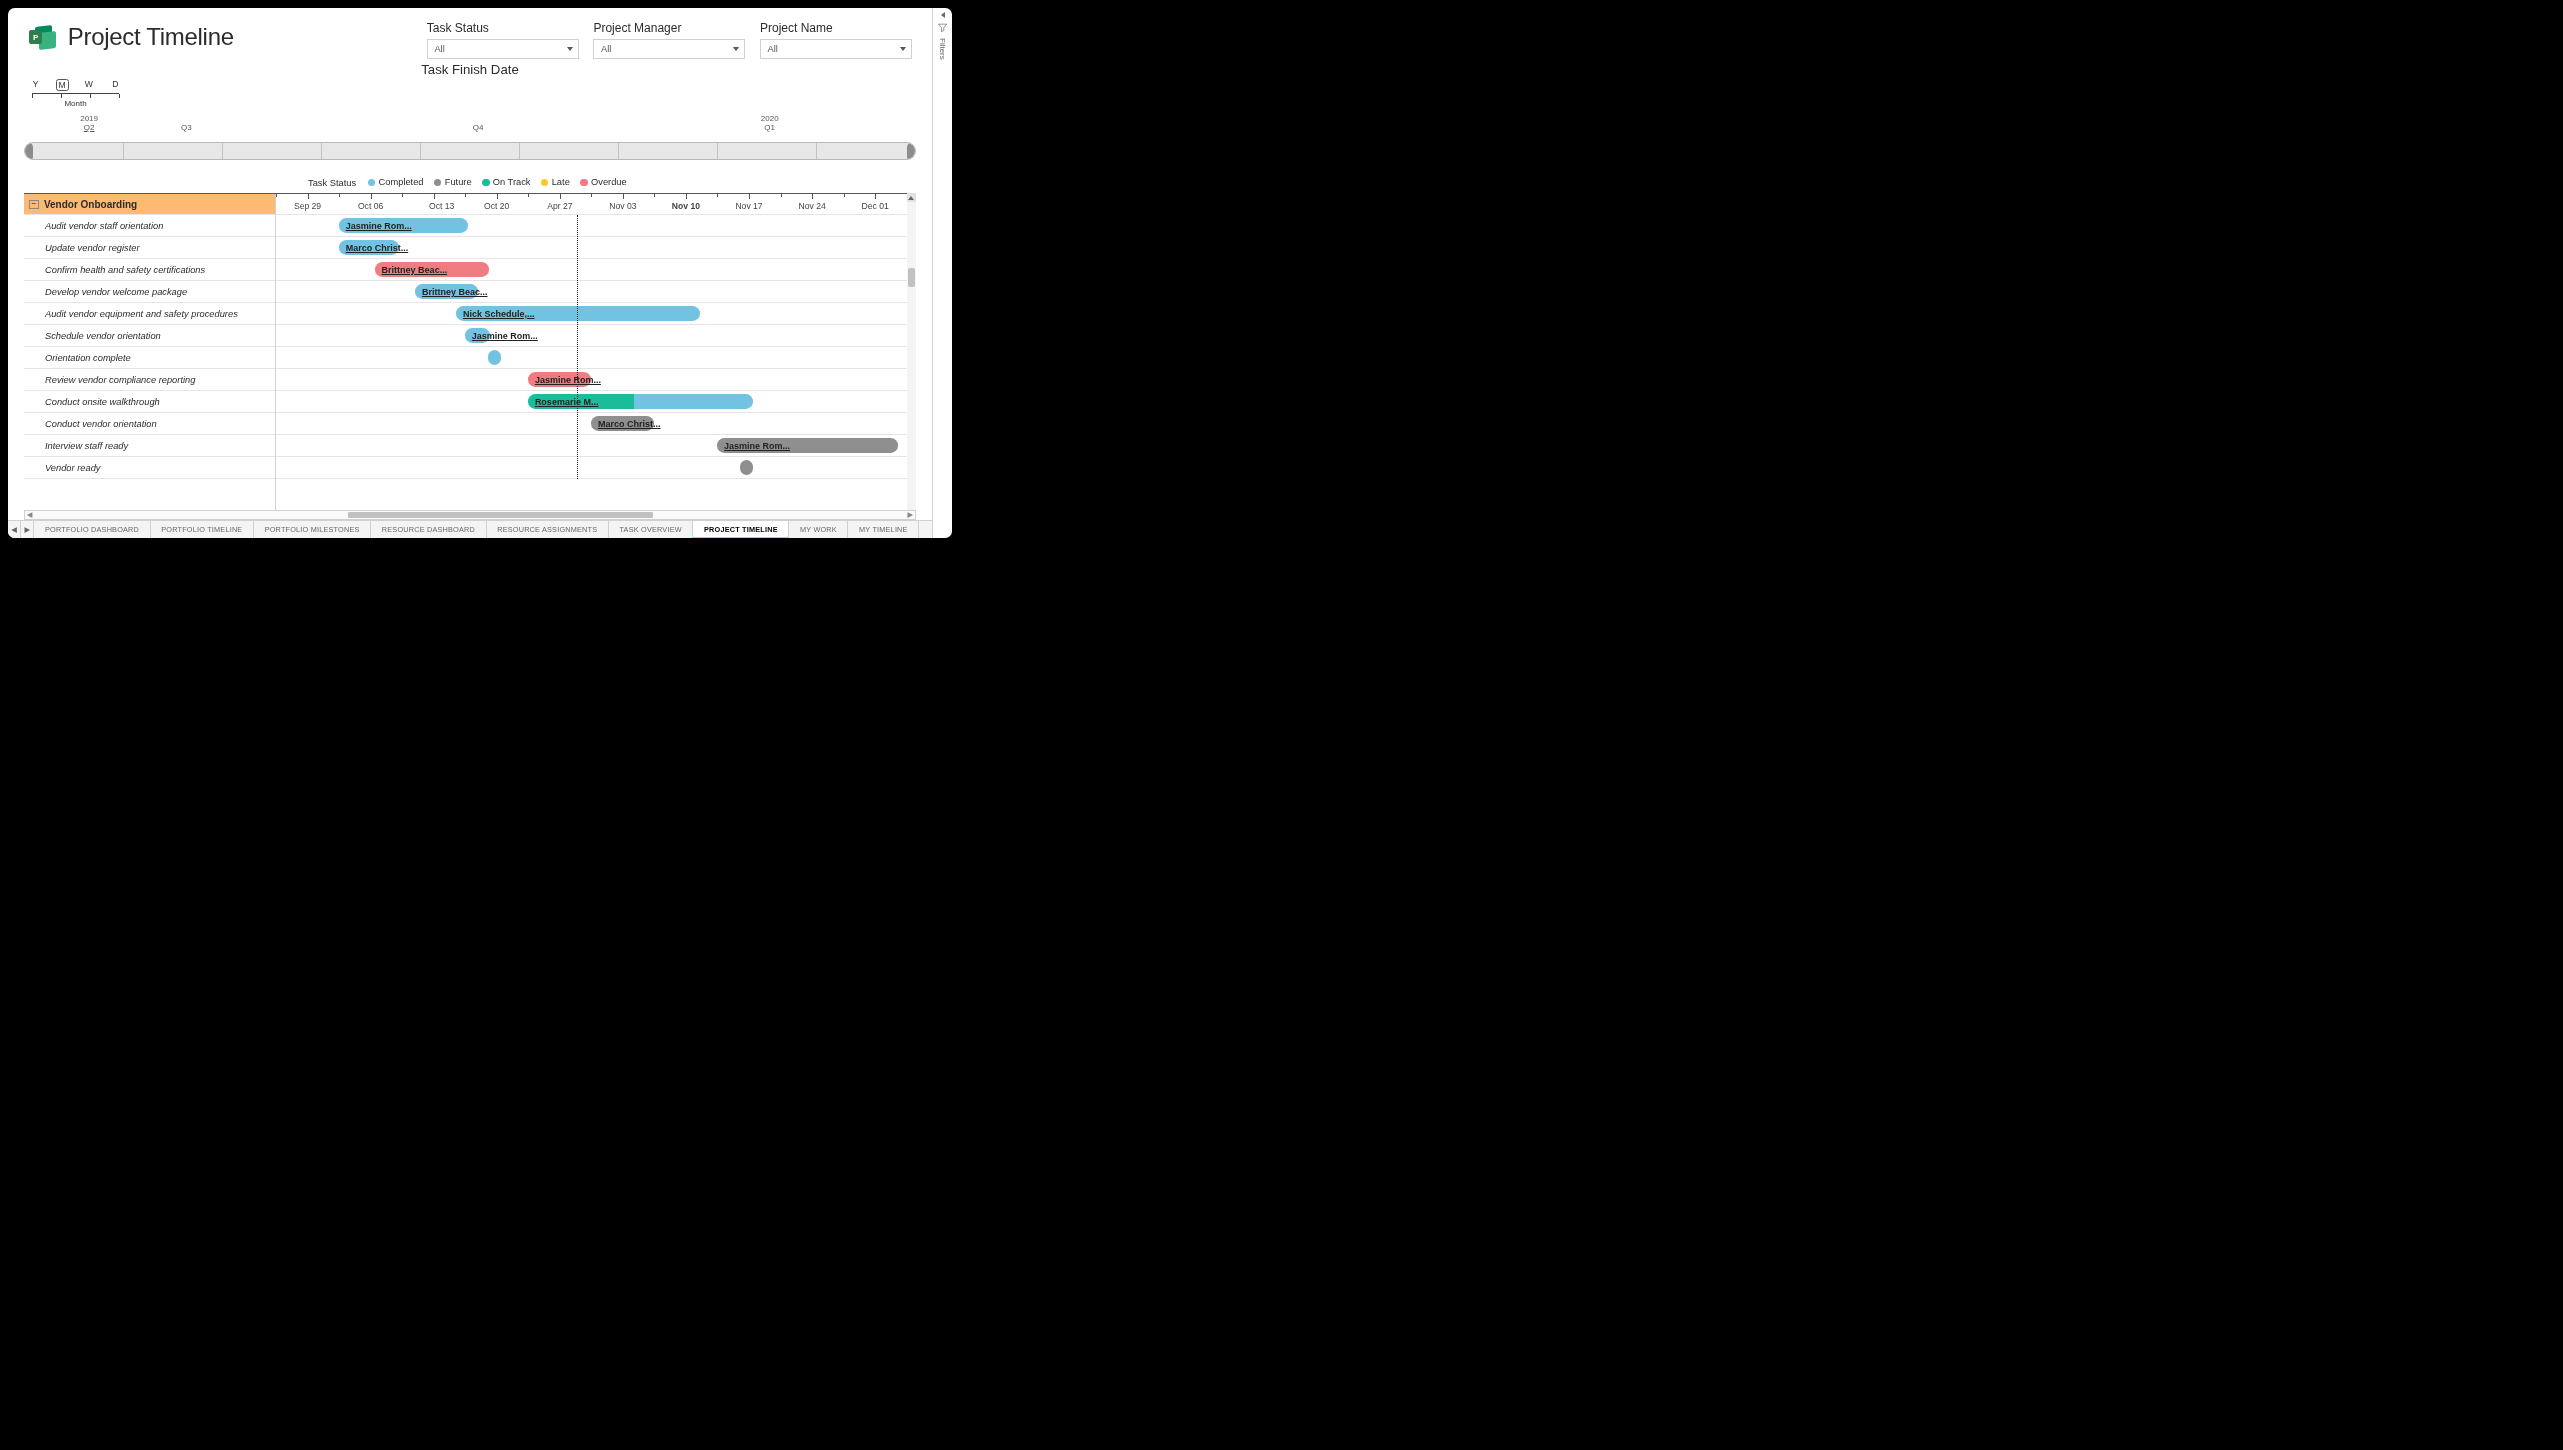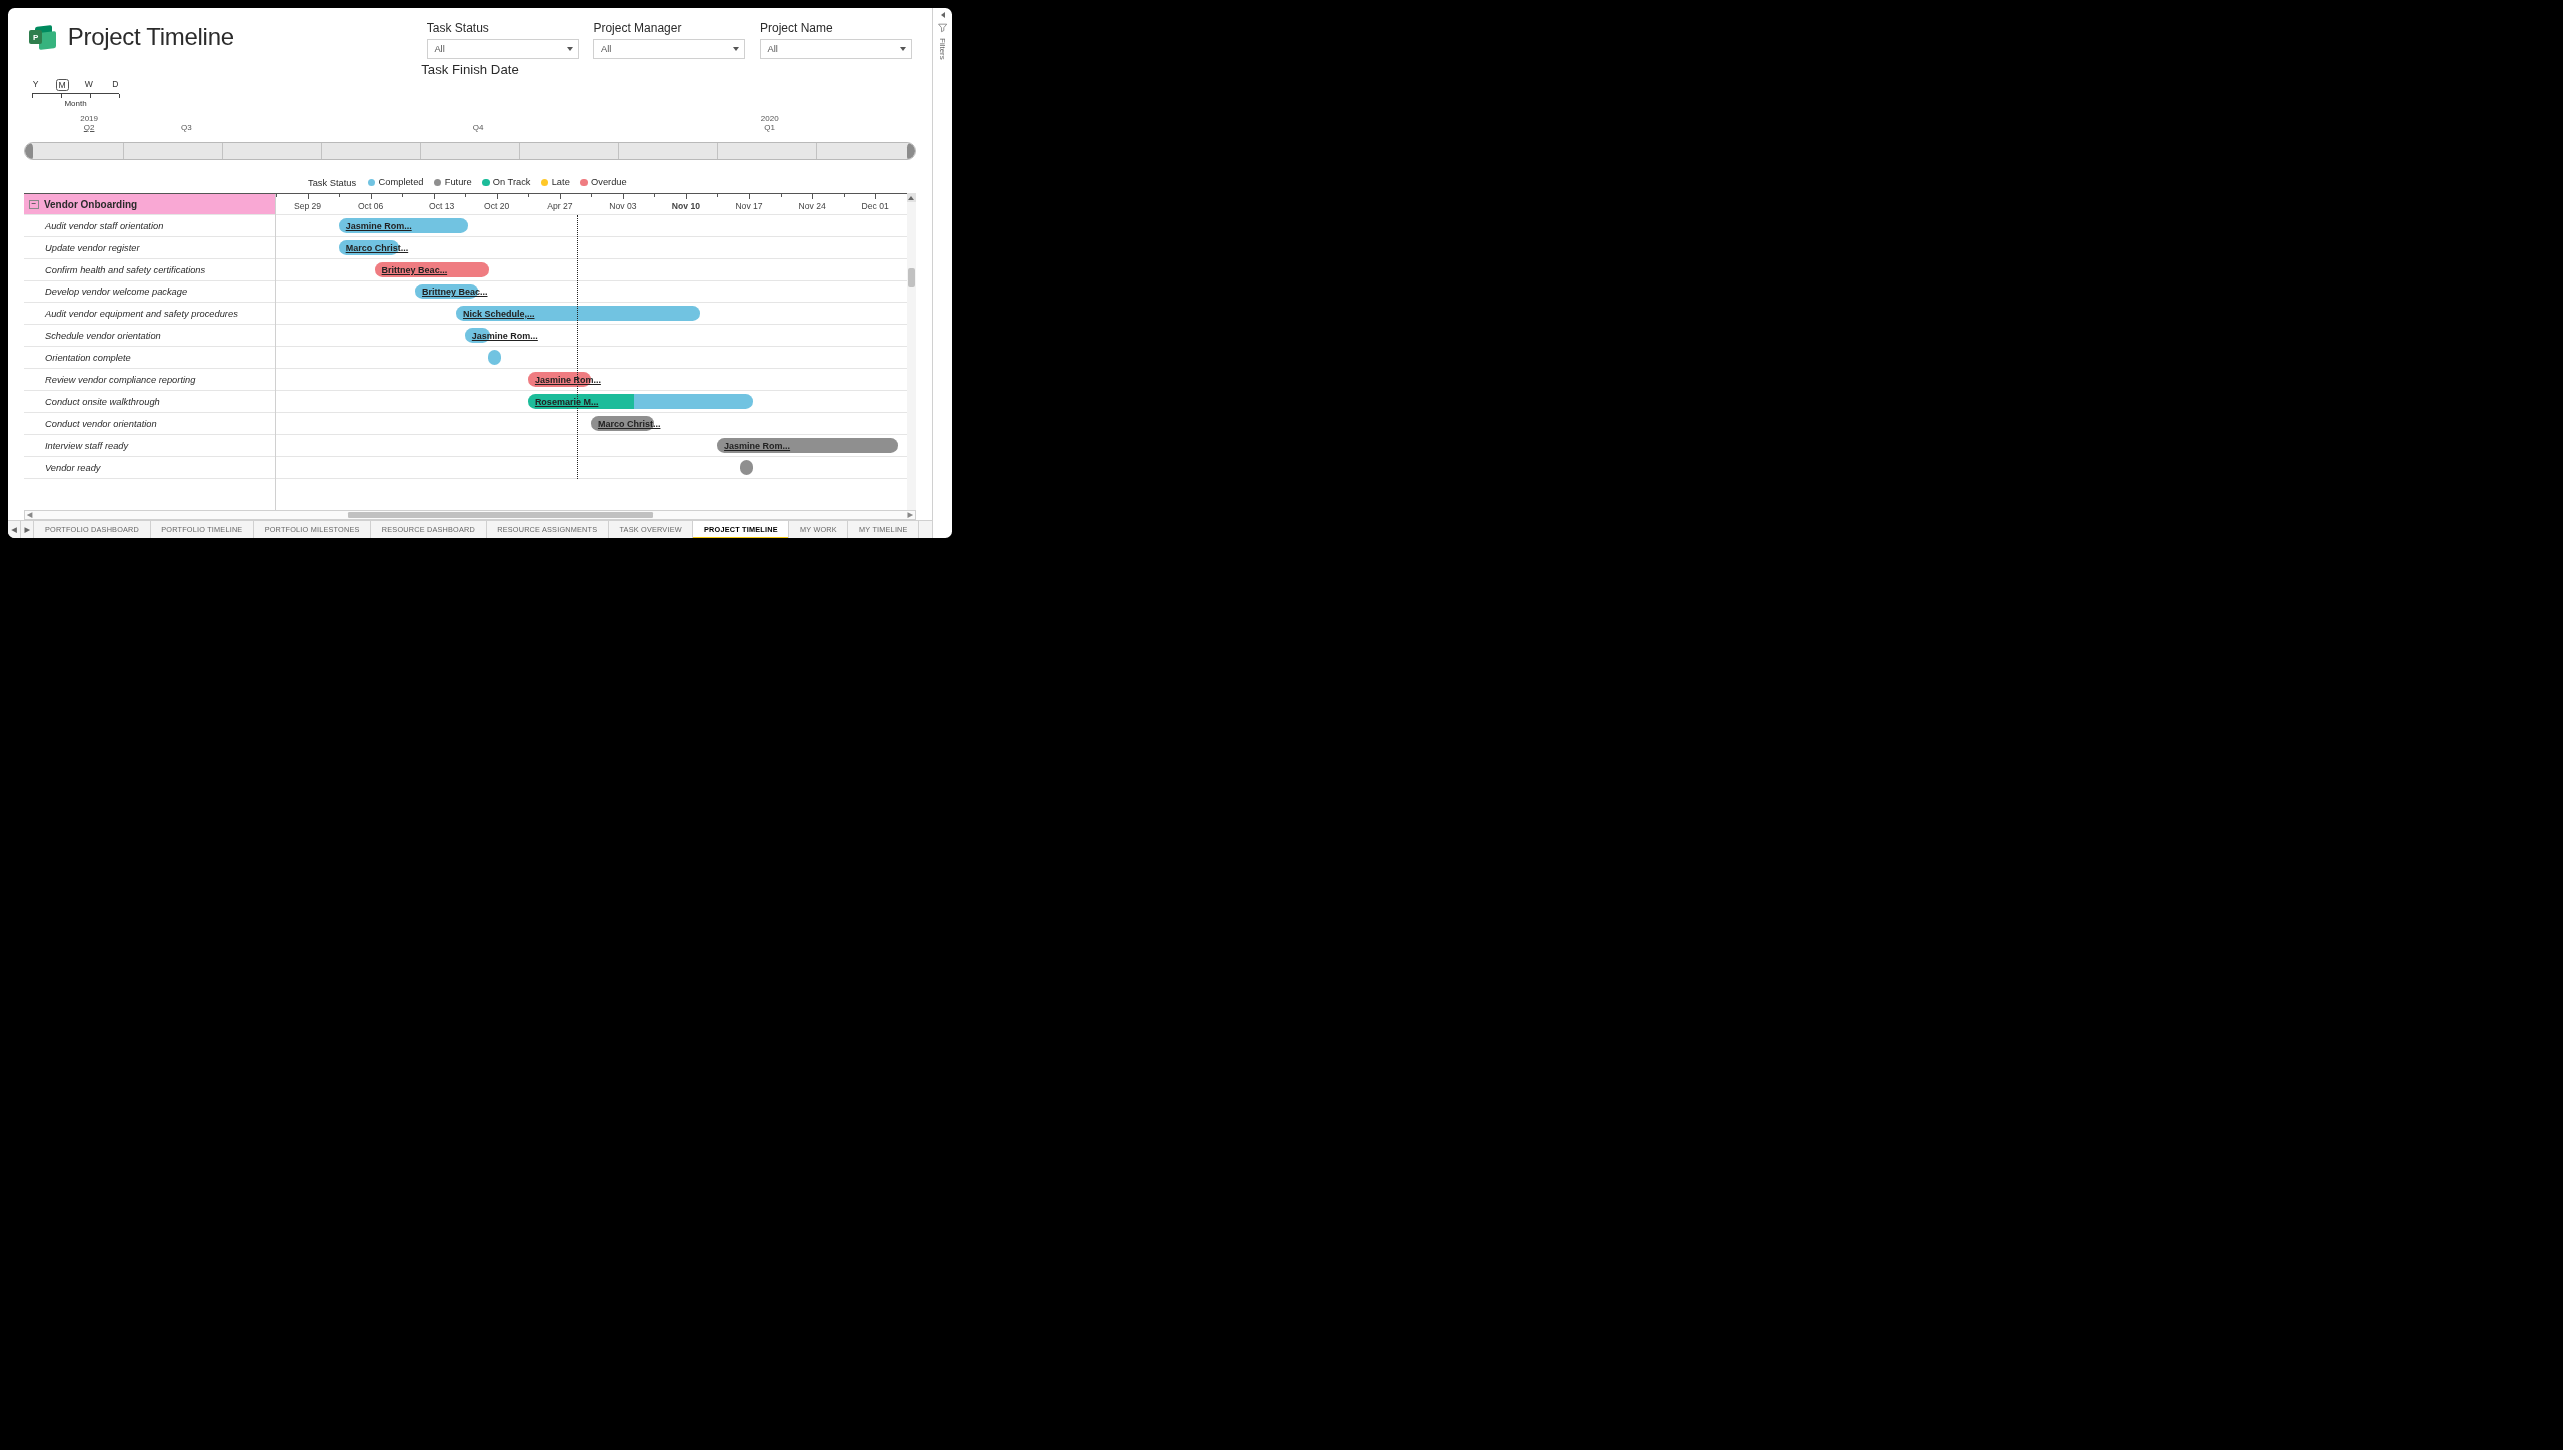--- a/index.html
+++ b/index.html
@@ -131,21 +131,21 @@
   
   .gantt-wrap { flex:1; margin: 0 16px; border-top:1.3px solid #555; display:flex; min-height:0; position:relative; }
   .gantt-scroll-up { position:absolute; right:0; top:-1.3px; width:9.3px; height:9.3px; background:#e2e2e2; display:flex;align-items:center;justify-content:center; }
   .gantt-scroll-up .tri { width:0;height:0;border-left:3.3px solid transparent;border-right:3.3px solid transparent;border-bottom:4px solid #666; }
   .gantt-vscroll { position:absolute; right:0; top:8px; bottom:0; width:9.3px; background:#f4f4f4; }
   .gantt-vthumb { position:absolute; right:0.7px; width:7.3px; top:66px; height:18.5px; background:#c1c1c1; border-radius:2px; }
 
   .task-col { width:252px; border-right:0.7px solid var(--border); overflow:hidden; background:#fff; }
   .group-row {
     height:21px; display:flex; align-items:center; border-bottom:0.7px solid var(--row-border);
-    padding:0 5.3px; font-weight:700; font-size:10px; background:#f9a8d4;
+    padding:0 5.3px; font-weight:700; font-size:10px; background:#fdba74;
   }
   .collapse-btn {
     width:9.3px;height:9.3px;border:0.7px solid #888;margin-right:5.3px;display:flex;
     align-items:center;justify-content:center;font-size:8px;line-height:1;color:#555;
   }
   .collapse-btn::before { content:'−'; }
   .task-row { height:22px; display:flex; align-items:center; border-bottom:0.7px solid var(--row-border); padding-left:21px; font-style:italic; font-size:9.3px; }
 
   .chart-col { flex:1; overflow:hidden; position:relative; padding-right:9.3px; }
   .date-header { height:21px; border-bottom:0.7px solid var(--row-border); position:relative; }

